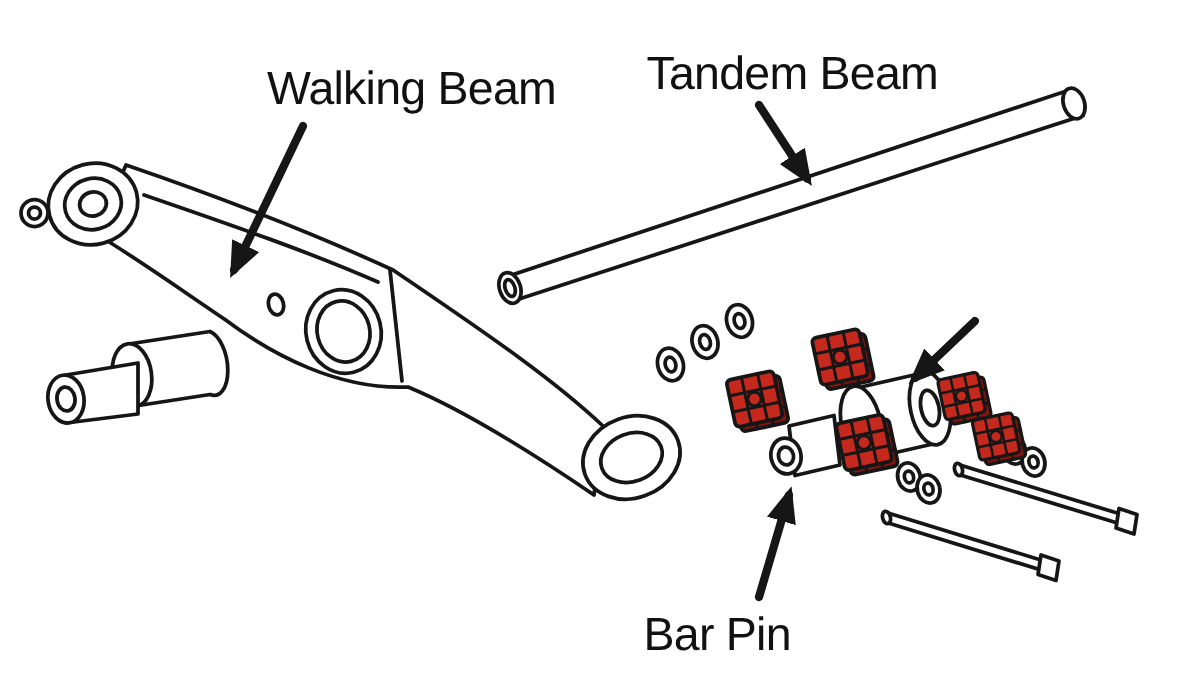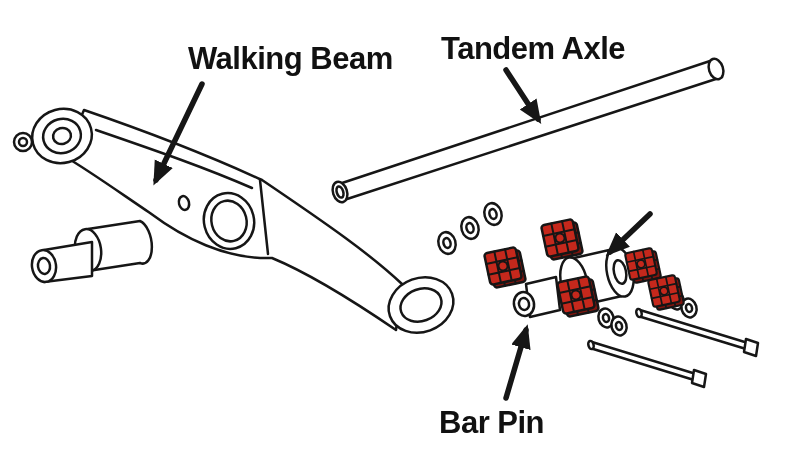--- a/index.html
+++ b/index.html
@@ -2,22 +2,22 @@
 <html><head>
 <meta charset="utf-8">
 <style>
   html,body{margin:0;padding:0;background:#ffffff;}
   .stage{
     position:relative;width:800px;height:464px;background:#ffffff;overflow:hidden;
     font-family:"Liberation Sans",sans-serif;
   }
   .stage svg{position:absolute;left:0;top:0;}
   .lbl{
-    position:absolute;color:#111111;font-weight:bold;font-size:31px;
-    letter-spacing:-0.5px;white-space:nowrap;line-height:33px;margin-left:10px;
+    position:absolute;color:#111111;font-weight:normal;font-size:31px;
+    letter-spacing:-0.5px;white-space:nowrap;line-height:33px;
   }
   .lbl.wrap{white-space:normal;}
 </style>
 </head>
 <body>
 
 <div class="stage">
 
   <svg width="800" height="464" viewBox="0 0 800 464">
     <defs>
@@ -129,17 +129,17 @@
         <path d="M202 84 L156 180" marker-end="url(#ah)"></path>
         <path d="M506 70 L538 119" marker-end="url(#ah)"></path>
         <path d="M650 214 L610 252" marker-end="url(#ah)"></path>
         <path d="M506 398 L526 330" marker-end="url(#ah)"></path>
       </g>
     </g>
   </svg>
 
   <div class="lbl" style="left:178px;top:42px;">Walking Beam</div>
 
-  <div class="lbl" style="left:431px;top:32px;">Tandem Axle</div>
+  <div class="lbl" style="left:431px;top:32px;">Tandem Beam</div>
 
 
   <div class="lbl" style="left:429px;top:406px;">Bar Pin</div>
 </div>
 
 </body></html>

